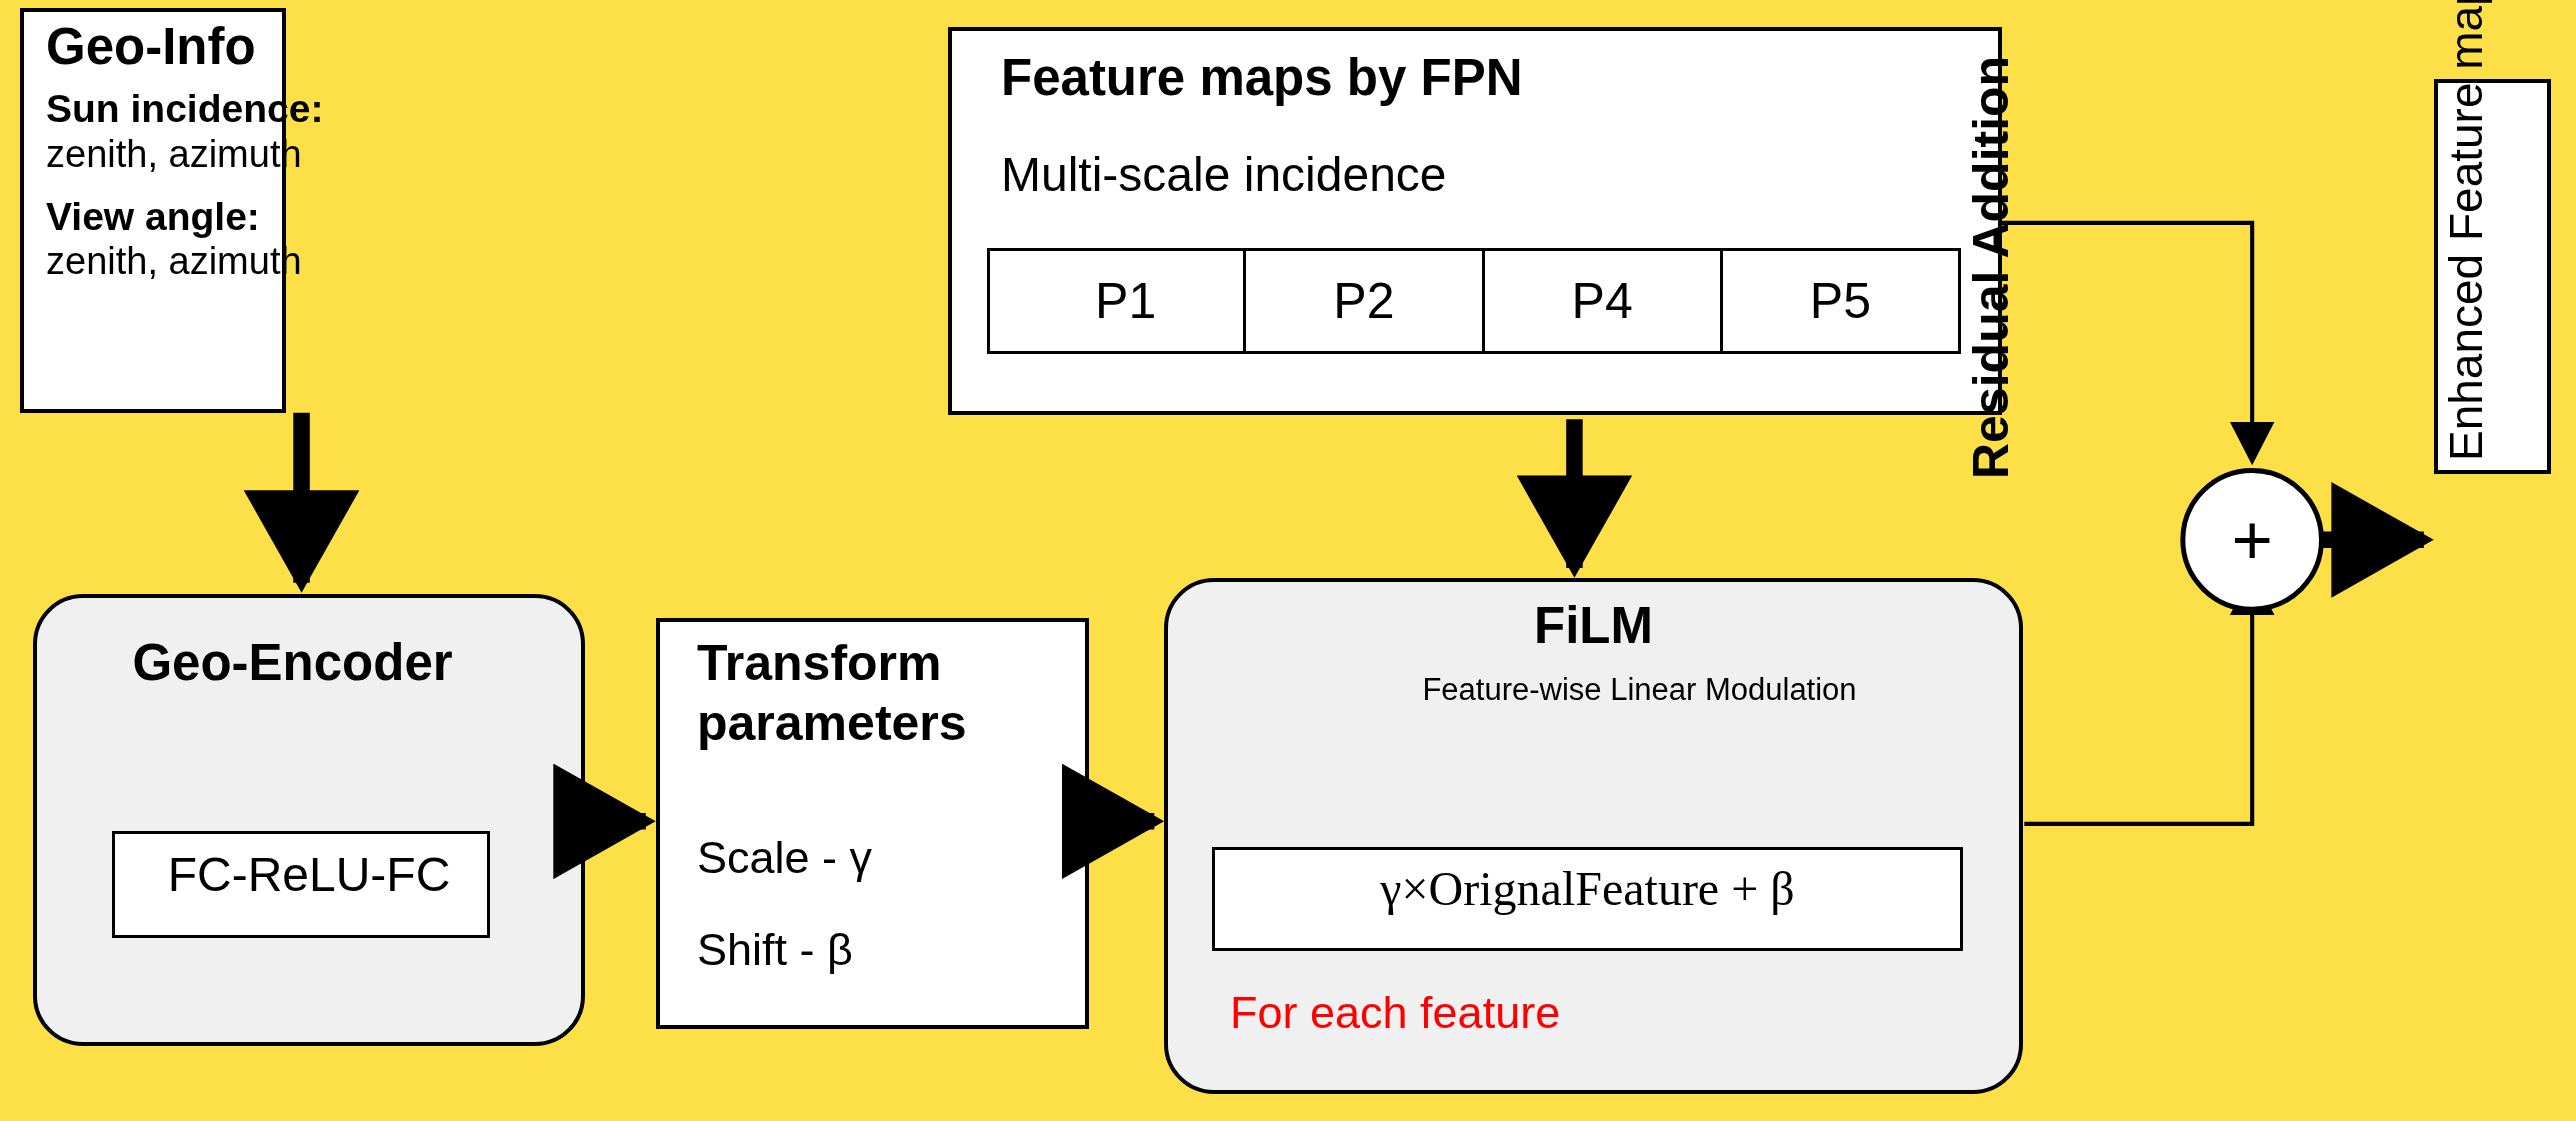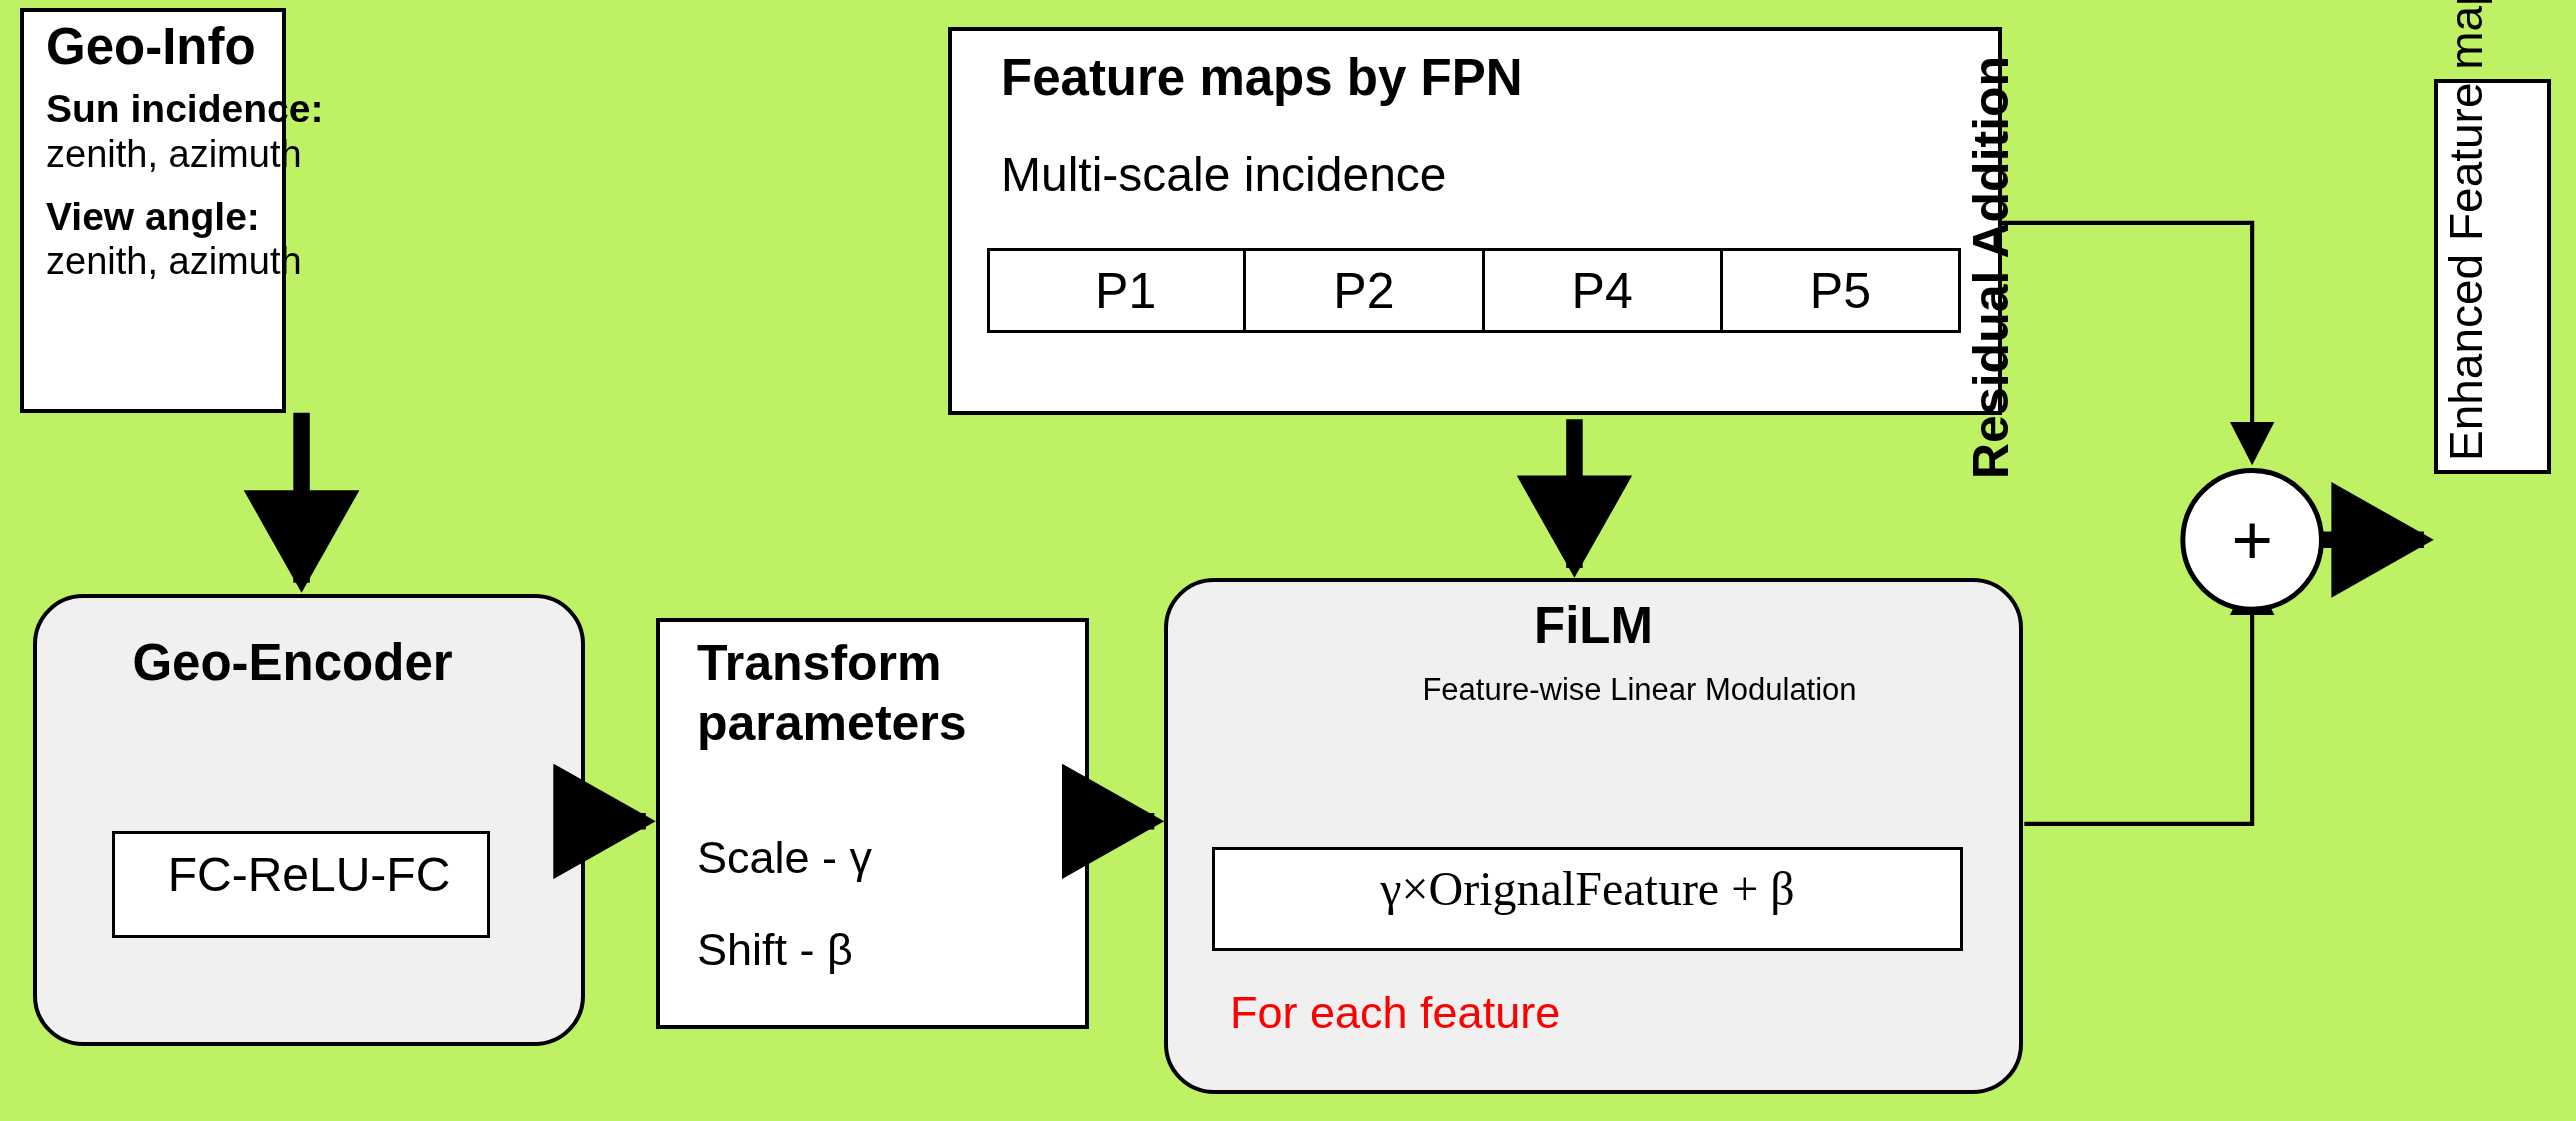--- a/index.html
+++ b/index.html
@@ -1,18 +1,18 @@
 <!DOCTYPE html>
 <html style="font-size:13.2px"><head>
 <meta charset="utf-8">
 <style>
   html,body{margin:0;padding:0;background:#ffffff;}
   body{width:2576px;height:1121px;overflow:hidden;
        font-family:"Liberation Sans",sans-serif;color:#000;}
-  #stage{position:relative;width:2576px;height:1121px;background:#bef264;}
+  #stage{position:relative;width:2576px;height:1121px;background:#fde047;}
 
   .box{position:absolute;box-sizing:border-box;background:#ffffff;border:4.1px solid #000;}
   .rbox{position:absolute;box-sizing:border-box;background:#f0f0f0;border:4.1px solid #000;border-radius:50px;}
   .innerbox{position:absolute;box-sizing:border-box;background:#ffffff;border:3.3px solid #000;}
 
   .t{position:absolute;white-space:nowrap;line-height:1.05;}
   .ctr{text-align:center;}
 
   
   #geoinfo-box{left:20px;top:8.3px;width:266px;height:405px;}
@@ -32,21 +32,21 @@
   #transform-box{left:656px;top:618px;width:433px;height:411px;}
   #transform-l1{left:697px;top:637px;font-size:50px;font-weight:bold;}
   #transform-l2{left:697px;top:697px;font-size:50px;font-weight:bold;}
   #transform-scale{left:697px;top:834px;font-size:45px;}
   #transform-shift{left:697px;top:926px;font-size:45px;}
 
   
   #fpn-box{left:948px;top:27px;width:1054px;height:388px;}
   #fpn-title{left:1001px;top:51px;font-size:51px;font-weight:bold;}
   #fpn-sub{left:1001px;top:150px;font-size:48px;}
-  #fpn-table{position:absolute;left:987px;top:248px;width:974px;height:85px;
+  #fpn-table{position:absolute;left:987px;top:248px;width:974px;height:106px;
              display:flex;box-sizing:border-box;border:3.3px solid #000;background:#fff;padding-left:18px;}
   #fpn-table .cell{flex:1 1 0;display:flex;align-items:center;justify-content:center;
                    border-right:3.3px solid #000;font-size:50px;box-sizing:border-box;}
   #fpn-table .cell:last-child{border-right:none;}
 
   
   #film-box{left:1164px;top:578px;width:859px;height:516px;}
   #film-title{left:1164px;top:599px;width:859px;font-size:51px;font-weight:bold;}
   #film-sub{left:1164px;top:674px;width:951px;font-size:31px;}
   #film-inner{left:1212px;top:847px;width:751px;height:104px;}

